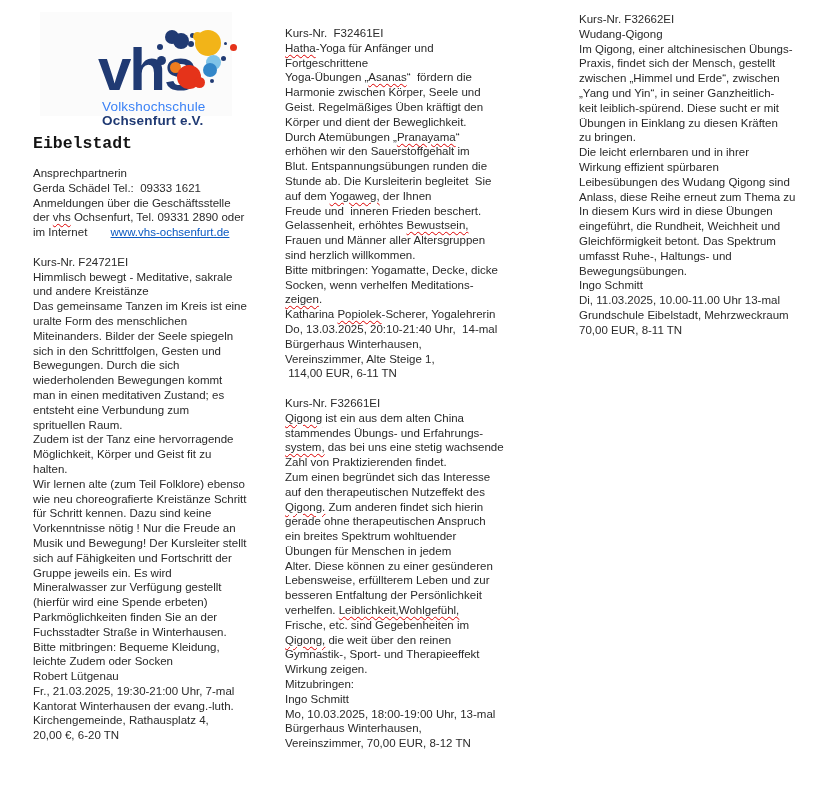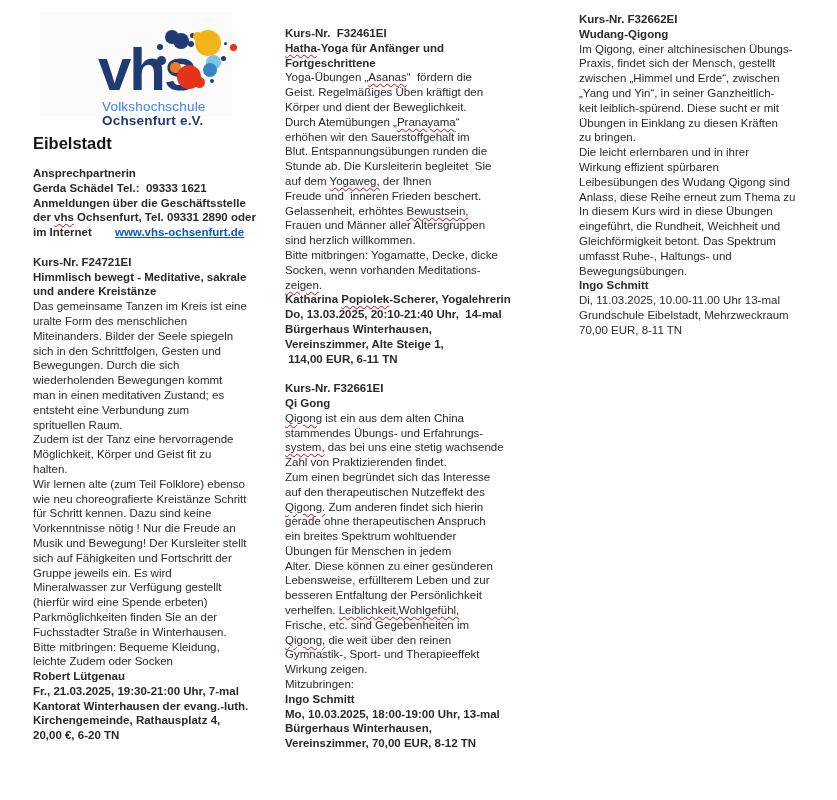--- a/index.html
+++ b/index.html
@@ -4,24 +4,24 @@
 <style>
   *{margin:0;padding:0;box-sizing:border-box;}
   html,body{background:#ffffff;}
   body{width:837px;height:800px;font-family:"Liberation Sans","DejaVu Sans",sans-serif;color:#2a2a2a;}
   .page{position:relative;width:837px;height:800px;background:#ffffff;overflow:hidden;}
   .logo-box{position:absolute;left:40px;top:12px;width:192px;height:104px;background:#fbfbfb;}
   .brand{position:absolute;left:58px;top:28px;font-size:60px;font-weight:bold;letter-spacing:-2px;color:#203a73;line-height:1;}
   .sub1{position:absolute;left:62px;top:87px;font-size:13.5px;color:#3b82f6;letter-spacing:.2px;}
   .sub2{position:absolute;left:62px;top:101px;font-size:13.5px;color:#203a73;font-weight:600;letter-spacing:.2px;}
   .dot{position:absolute;border-radius:50%;}
-  .heading{position:absolute;left:33px;top:134px;font-size:16.5px;font-weight:bold;color:#141414;}
+  .heading{position:absolute;left:33px;top:134px;font-size:16.5px;font-weight:bold;color:#141414;font-family:Liberation Mono, monospace;}
   .col{position:absolute;font-size:11.5px;}
   .ln{height:14.8px;line-height:14.8px;white-space:pre;}
-  .b{font-weight:bold;text-align:right;}
+  .b{font-weight:normal;text-align:right;}
   .sq{text-decoration-line:underline;text-decoration-style:wavy;text-decoration-color:#dd0000;text-decoration-thickness:1px;text-underline-offset:2px;}
   a.lnk{color:#0b5ac2;text-decoration:underline;cursor:pointer;margin-left:20px;}
 </style>
 </head>
 <body>
 
 <div class="page">
 
   <div class="logo-box">
     <div class="brand">vhs</div>
@@ -88,42 +88,42 @@
       <div class="ln"><span class="b ">Fr., 21.03.2025, 19:30-21:00 Uhr, 7-mal</span></div>
       <div class="ln"><span class="b ">Kantorat Winterhausen der evang.-luth.</span></div>
       <div class="ln"><span class="b ">Kirchengemeinde, Rathausplatz 4,</span></div>
       <div class="ln"><span class="b ">20,00 €, 6-20 TN</span></div>
     </div>
   <div class="col" style="left:285px;top:26px;">
       <div class="ln"><span class="b ">Kurs-Nr.  F32461EI</span></div>
       <div class="ln"><span class="b sq ">Hatha</span><span class="b ">-Yoga für Anfänger und</span></div>
       <div class="ln"><span class="b ">Fortgeschrittene</span></div>
       <div class="ln"><span class="">Yoga-Übungen „</span><span class="sq ">Asanas</span><span class="">“  fördern die</span></div>
+      <div class="ln"><span class="">Harmonie zwischen Körper, Seele und</span></div>
       <div class="ln"><span class="">Geist. Regelmäßiges Üben kräftigt den</span></div>
       <div class="ln"><span class="">Körper und dient der Beweglichkeit.</span></div>
       <div class="ln"><span class="">Durch Atemübungen „</span><span class="sq ">Pranayama</span><span class="">“</span></div>
       <div class="ln"><span class="">erhöhen wir den Sauerstoffgehalt im</span></div>
       <div class="ln"><span class="">Blut. Entspannungsübungen runden die</span></div>
       <div class="ln"><span class="">Stunde ab. Die Kursleiterin begleitet  Sie</span></div>
       <div class="ln"><span class="">auf dem </span><span class="sq ">Yogaweg,</span><span class=""> der Ihnen</span></div>
       <div class="ln"><span class="">Freude und  inneren Frieden beschert.</span></div>
       <div class="ln"><span class="">Gelassenheit, erhöhtes </span><span class="sq ">Bewustsein,</span></div>
       <div class="ln"><span class="">Frauen und Männer aller Altersgruppen</span></div>
       <div class="ln"><span class="">sind herzlich willkommen.</span></div>
       <div class="ln"><span class="">Bitte mitbringen: Yogamatte, Decke, dicke</span></div>
-      <div class="ln"><span class="">Socken, wenn vorhanden Meditations-</span></div>
+      <div class="ln"><span class="">Socken, wenn verhelfen Meditations-</span></div>
       <div class="ln"><span class="sq ">zeigen</span><span class="">.</span></div>
       <div class="ln"><span class="b ">Katharina </span><span class="b sq ">Popiolek</span><span class="b ">-Scherer, Yogalehrerin</span></div>
       <div class="ln"><span class="b ">Do, 13.03.2025, 20:10-21:40 Uhr,  14-mal</span></div>
       <div class="ln"><span class="b ">Bürgerhaus Winterhausen,</span></div>
       <div class="ln"><span class="b ">Vereinszimmer, Alte Steige 1,</span></div>
       <div class="ln"><span class="b "> 114,00 EUR, 6-11 TN</span></div>
       <div class="ln"></div>
       <div class="ln"><span class="b ">Kurs-Nr. F32661EI</span></div>
-      <div class="ln"><span class="b ">Qi Gong</span></div>
       <div class="ln"><span class="sq ">Qigong</span><span class=""> ist ein aus dem alten China</span></div>
       <div class="ln"><span class="">stammendes Übungs- und Erfahrungs-</span></div>
       <div class="ln"><span class="sq ">system,</span><span class=""> das bei uns eine stetig wachsende</span></div>
       <div class="ln"><span class="">Zahl von Praktizierenden findet.</span></div>
       <div class="ln"><span class="">Zum einen begründet sich das Interesse</span></div>
       <div class="ln"><span class="">auf den therapeutischen Nutzeffekt des</span></div>
       <div class="ln"><span class="sq ">Qigong.</span><span class=""> Zum anderen findet sich hierin</span></div>
       <div class="ln"><span class="">gerade ohne therapeutischen Anspruch</span></div>
       <div class="ln"><span class="">ein breites Spektrum wohltuender</span></div>
       <div class="ln"><span class="">Übungen für Menschen in jedem</span></div>

